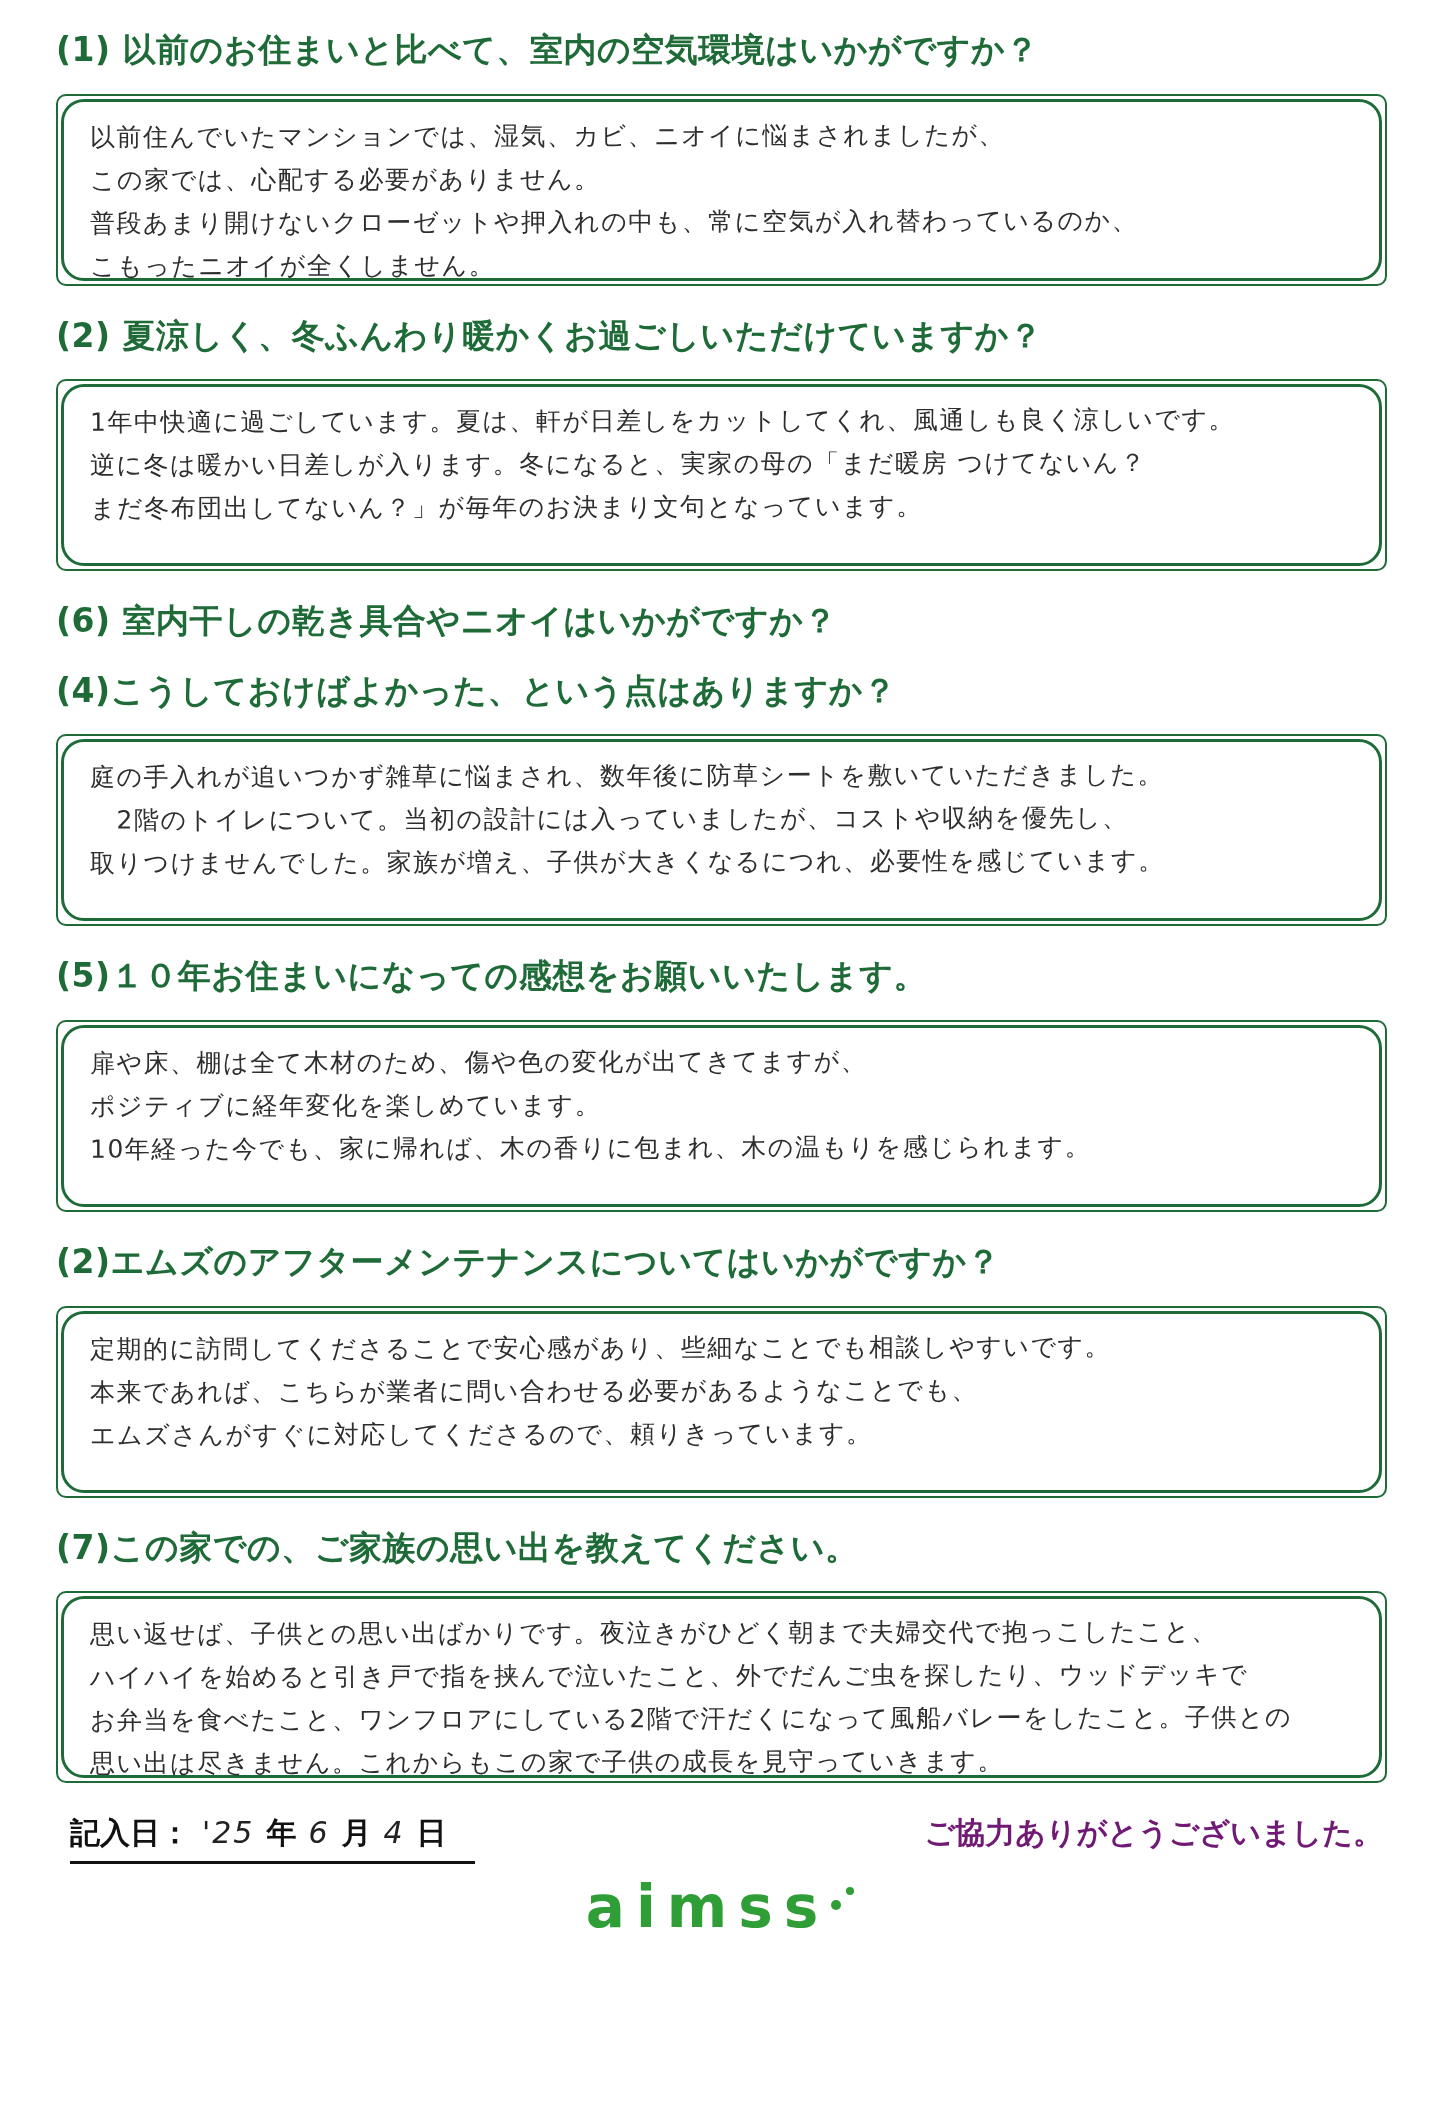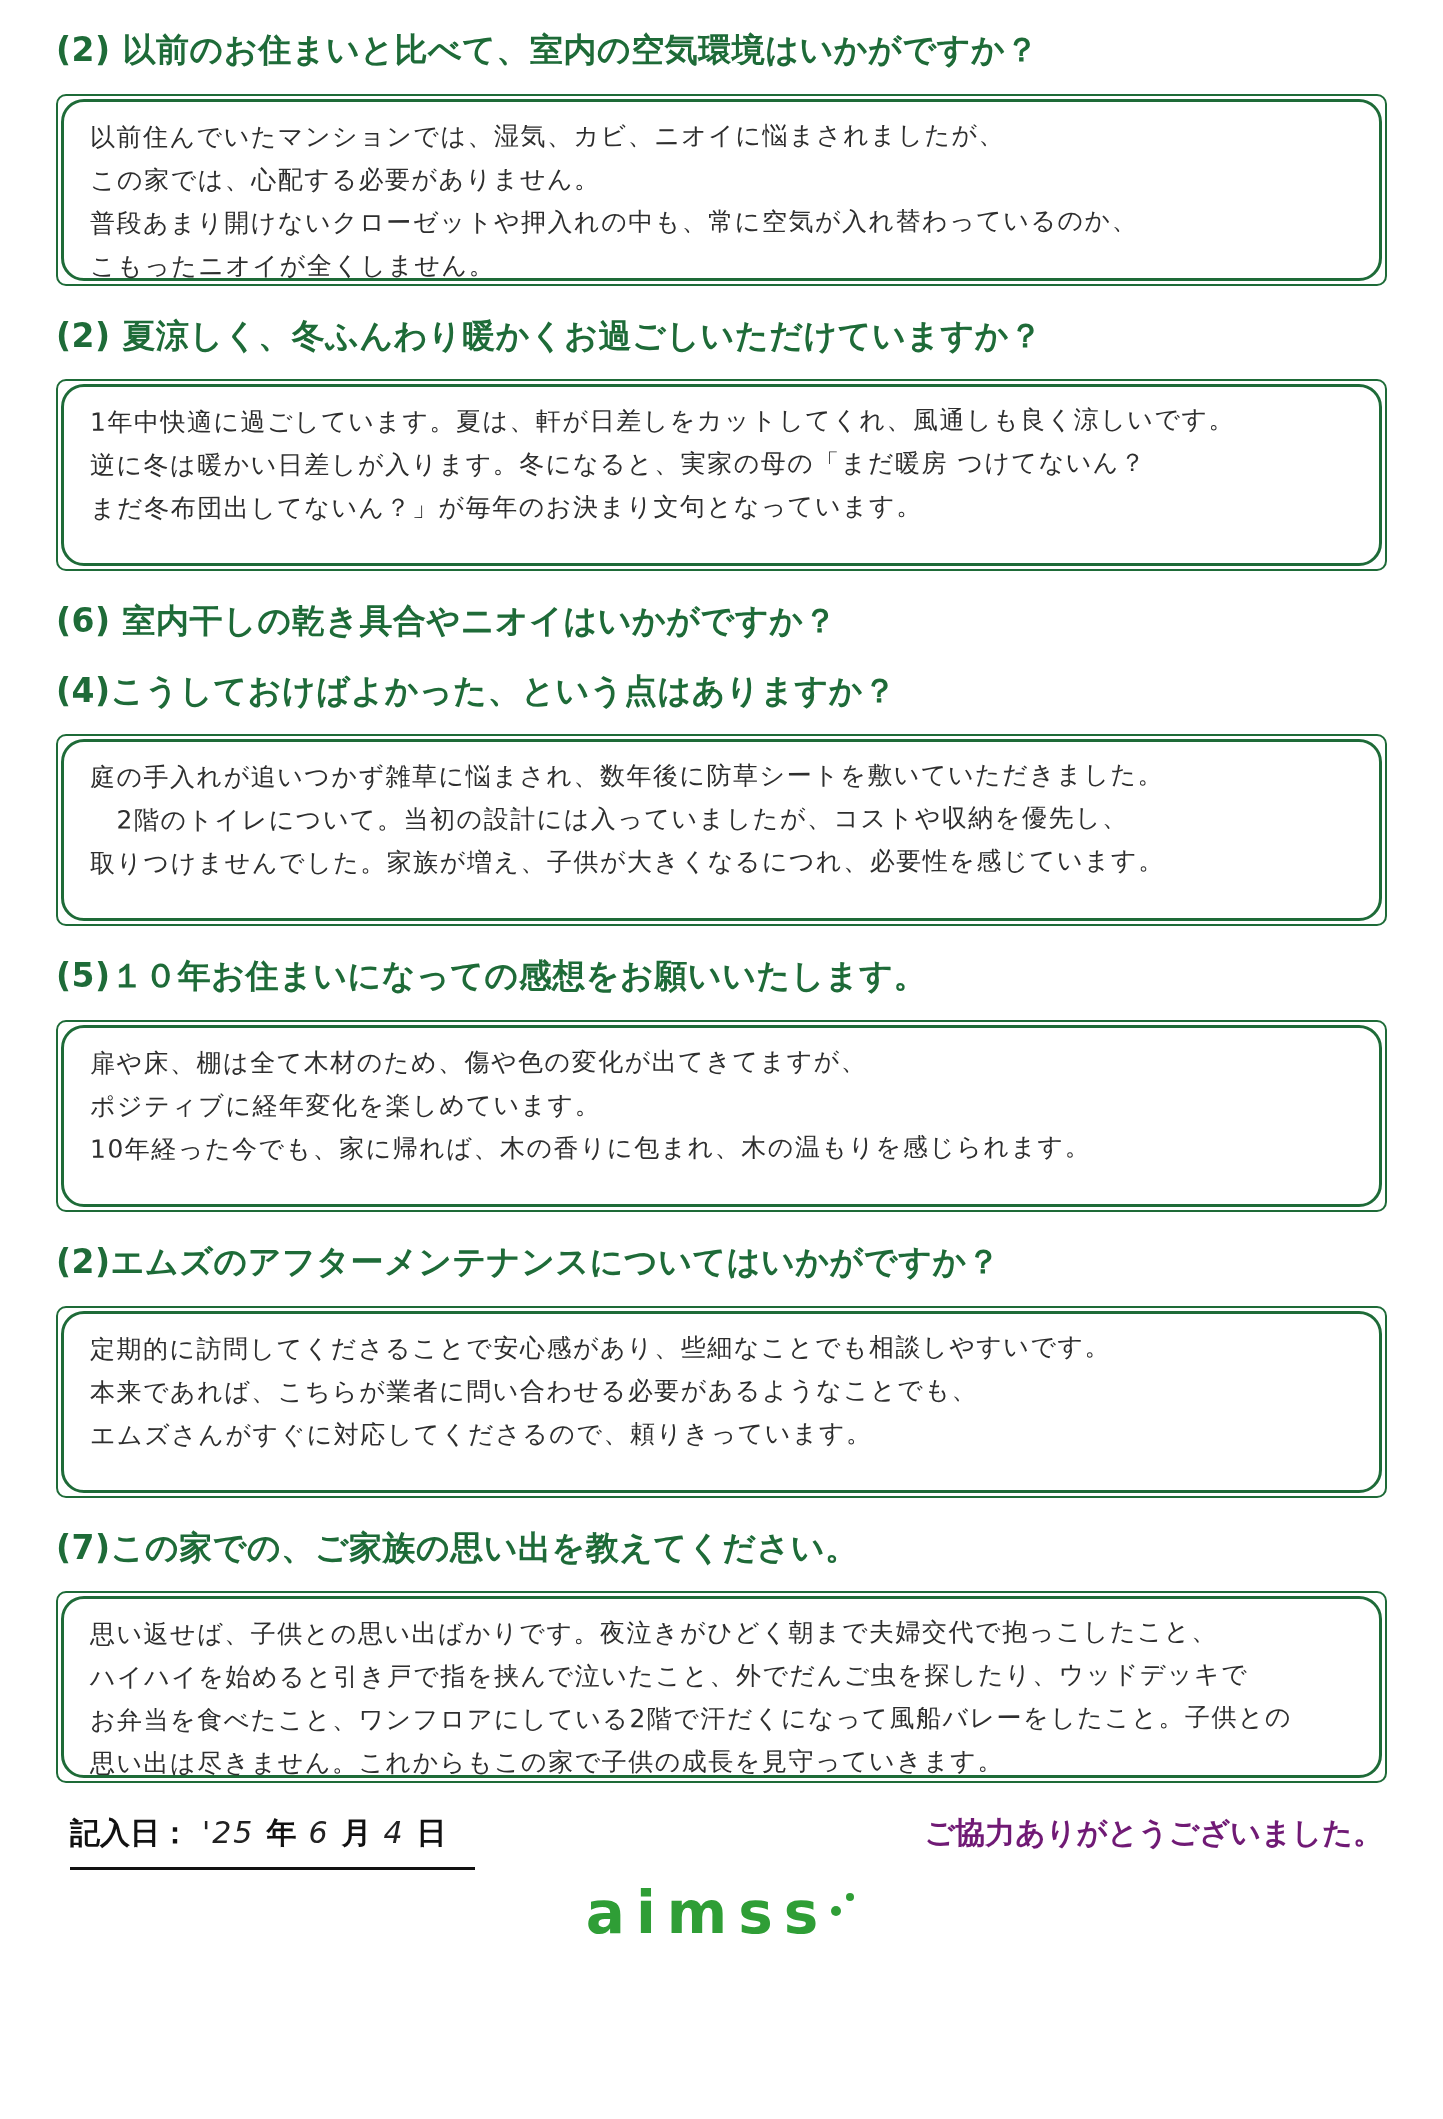--- a/index.html
+++ b/index.html
@@ -55,21 +55,21 @@
     justify-content: space-between;
     align-items: flex-start;
     margin-top: 30px;
     padding: 0 4px 0 14px;
   }
   .date-line {
     font-size: 30px;
     font-weight: bold;
     color: #111111;
     border-bottom: 3px solid #111111;
-    padding: 0 28px 13px 0;
+    padding: 0 28px 7px 0;
     white-space: nowrap;
   }
   .date-line .hand-value {
     font-weight: normal;
     font-style: italic;
     color: #222222;
     padding: 0 12px;
     letter-spacing: 2px;
   }
   .thanks {
@@ -116,21 +116,21 @@
     border-radius: 50%;
     background: #2f9e36;
   }
 </style>
 </head>
 <body>
 
 <div class="page">
 
   <section class="qa">
-    <h2 class="q-heading">(2) 以前のお住まいと比べて、室内の空気環境はいかがですか？</h2>
+    <h2 class="q-heading">(1) 以前のお住まいと比べて、室内の空気環境はいかがですか？</h2>
     <div class="answer-box">
       <div class="answer-inner">
         <div class="hand-line">以前住んでいたマンションでは、湿気、カビ、ニオイに悩まされましたが、</div>
         <div class="hand-line">この家では、心配する必要がありません。</div>
         <div class="hand-line">普段あまり開けないクローゼットや押入れの中も、常に空気が入れ替わっているのか、</div>
         <div class="hand-line">こもったニオイが全くしません。</div>
       </div>
     </div>
   </section>
 

